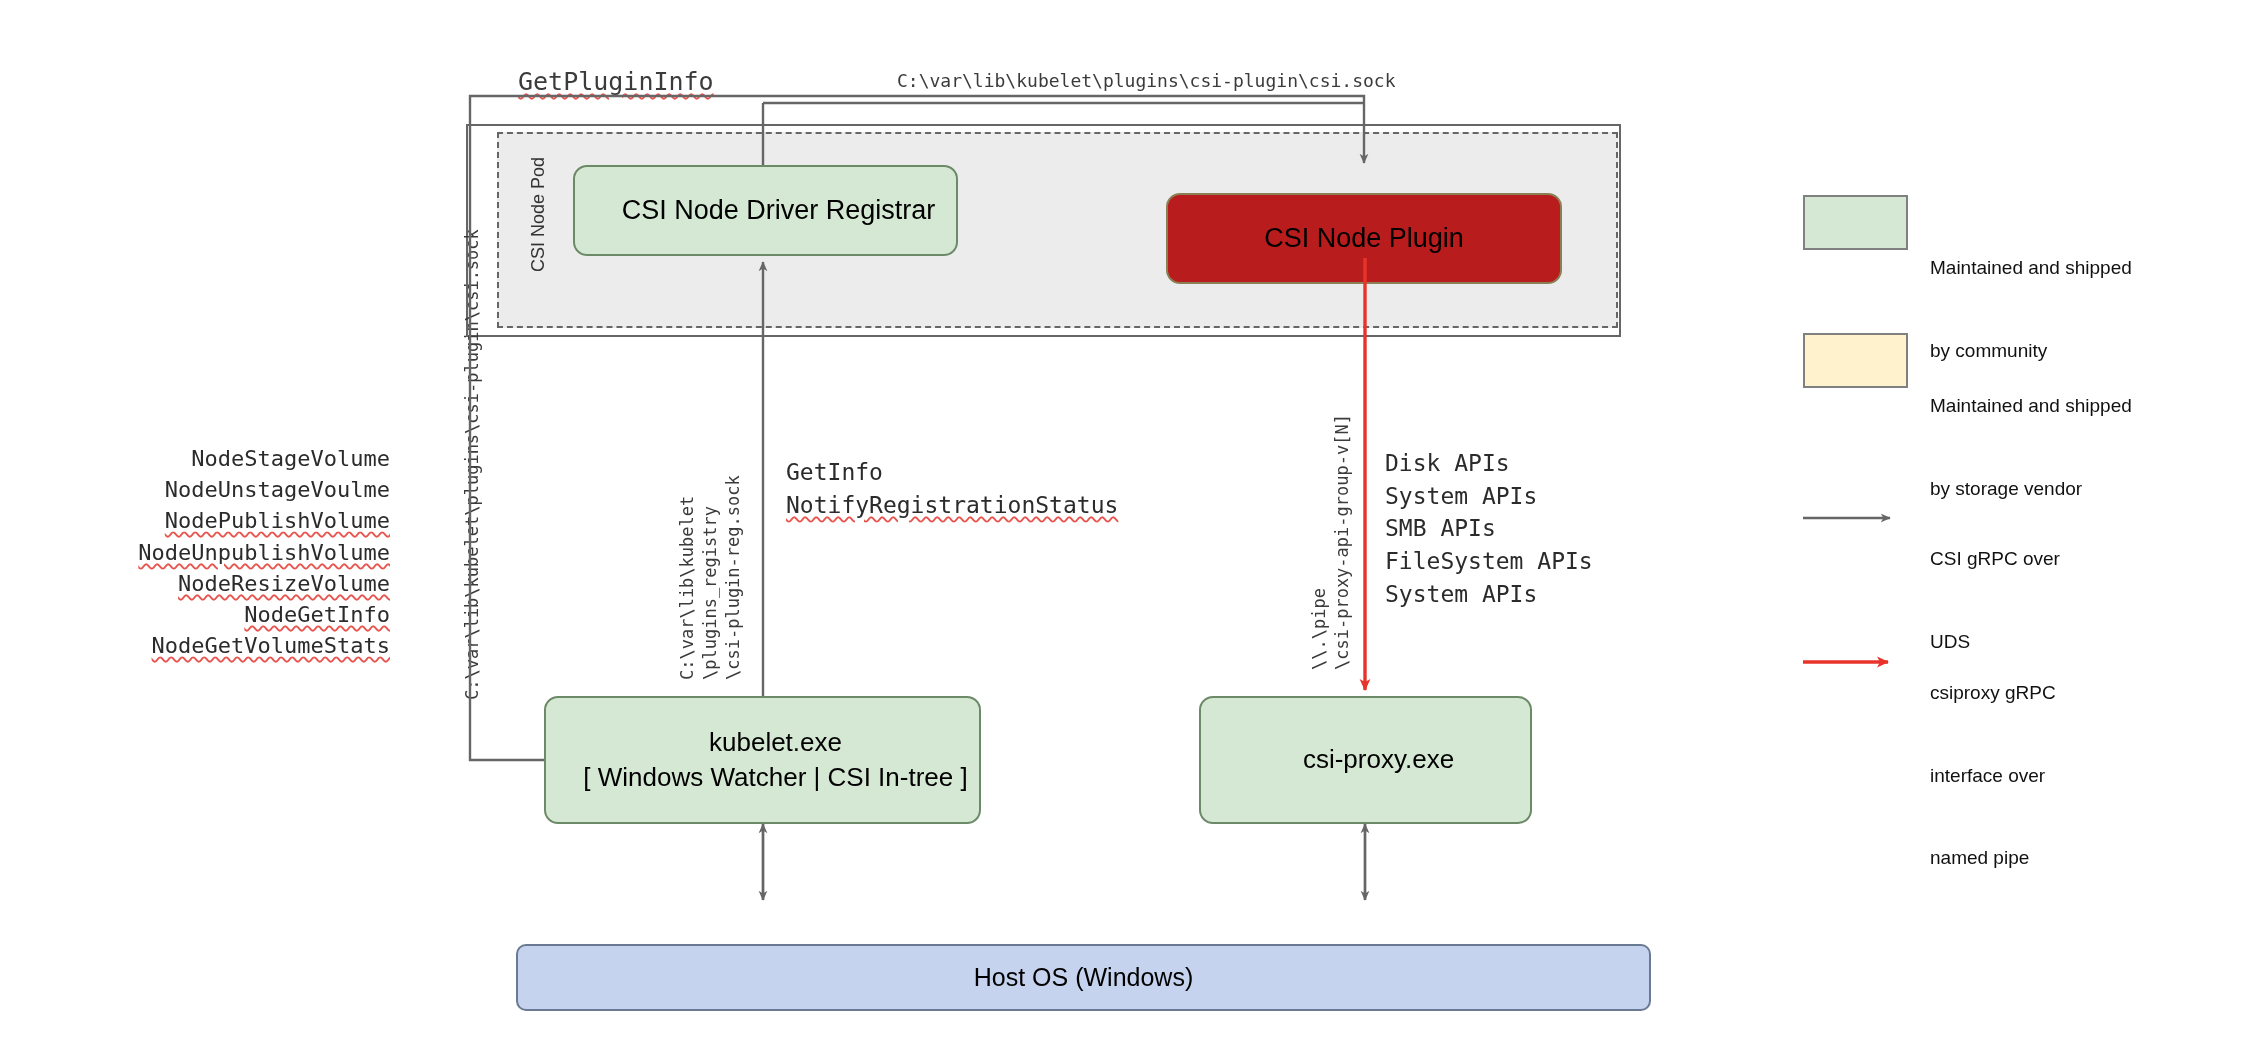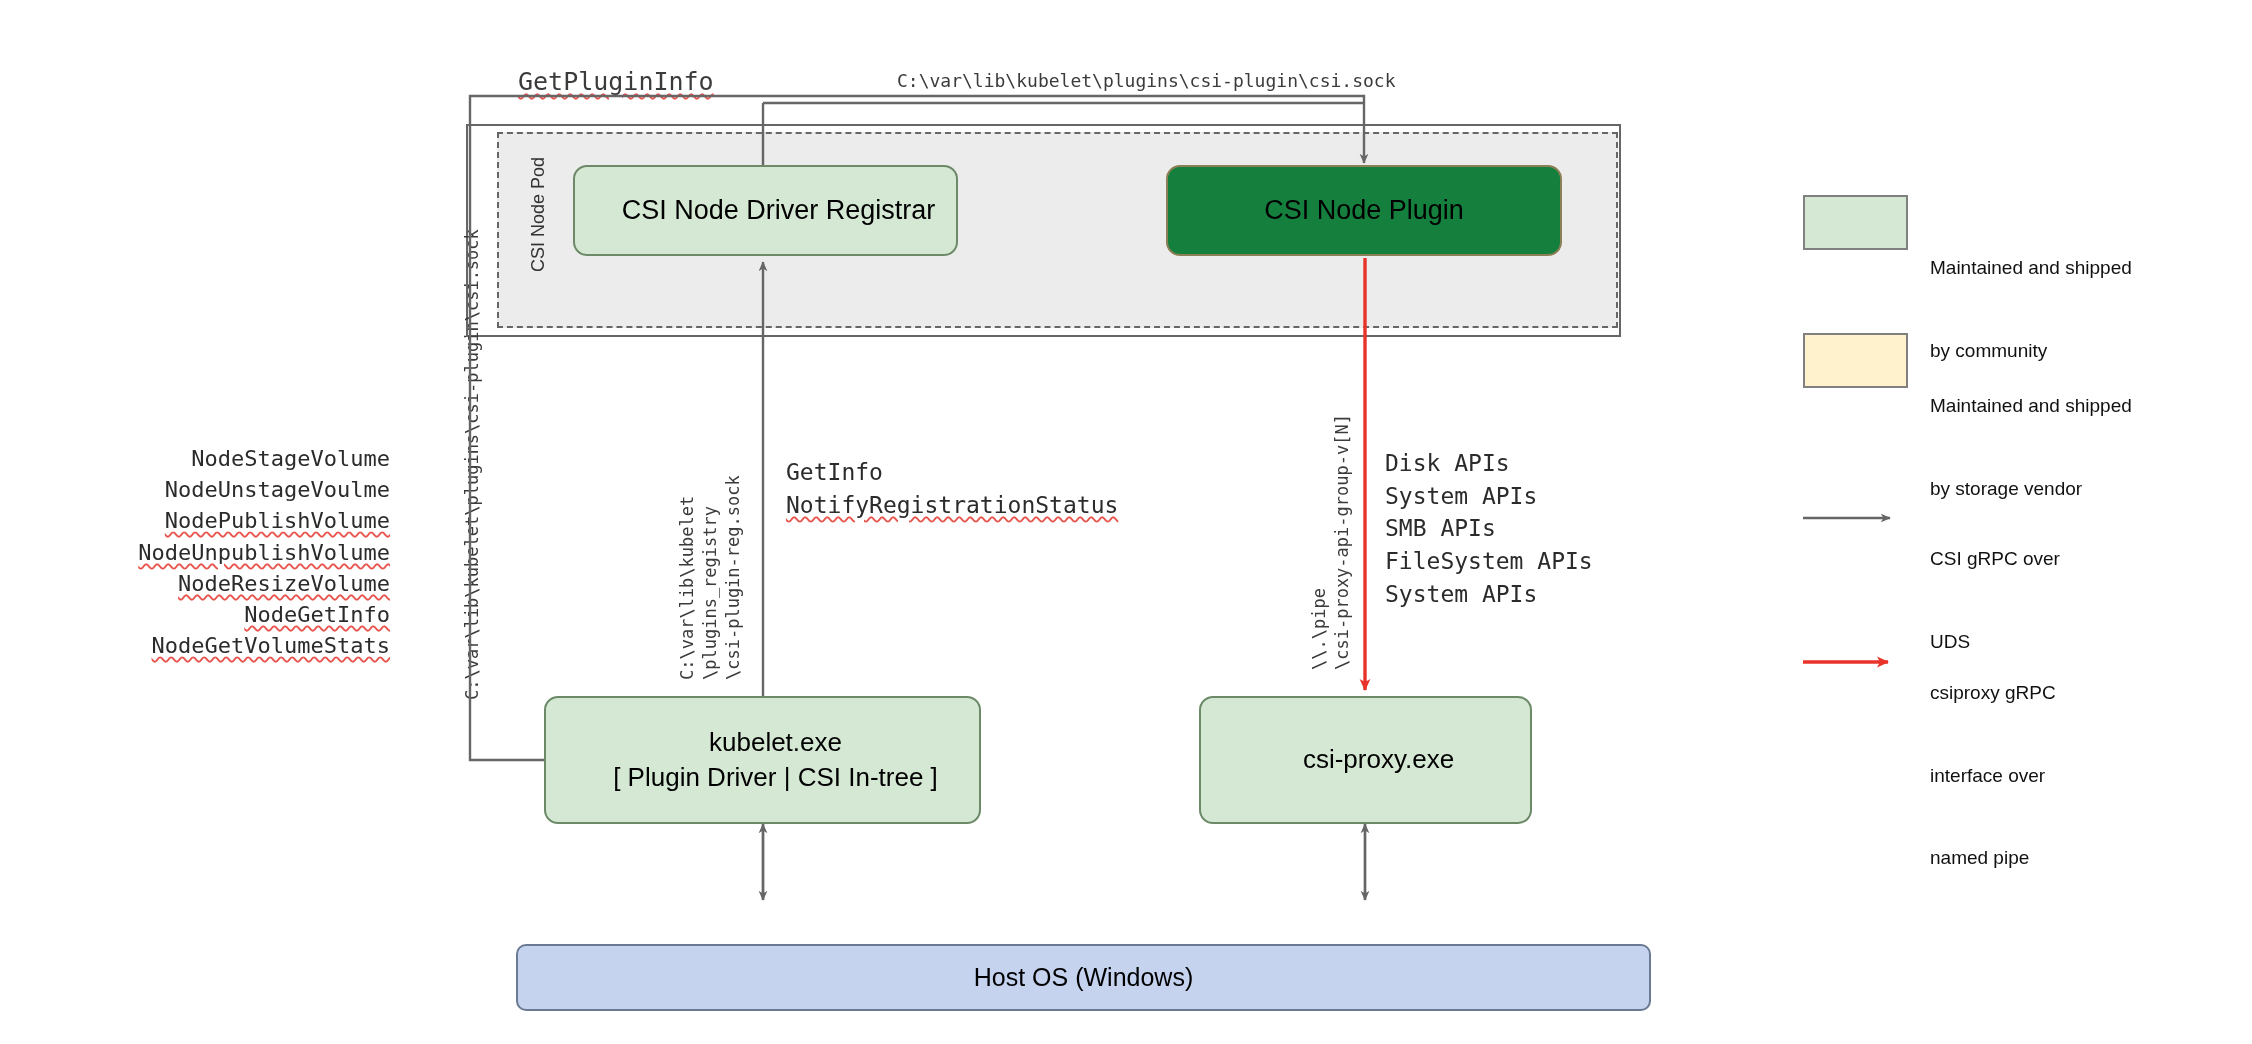--- a/index.html
+++ b/index.html
@@ -20,21 +20,21 @@
     text-decoration-color:#e8554e;
     text-decoration-thickness:1.5px;
     text-underline-offset:3px;
   }
 
   
   .node{position:absolute;box-sizing:border-box;border:2px solid #666666;
         border-radius:14px;display:flex;align-items:center;justify-content:center;
         text-align:center;line-height:1.35;color:#000;}
   .green{background:#d5e8d4;border-color:#6c8a68;padding-left:26px;}
-  .yellow{background:#15803d;border-color:#8a7f55;}
+  .yellow{background:#b91c1c;border-color:#8a7f55;margin-top:28px;}
   .blue{background:#c5d3ef;border-color:#6a7a93;margin-top:36px;}
 
   .outer-solid{position:absolute;box-sizing:border-box;border:2px solid #666;
                background:transparent;}
   .pod{position:absolute;box-sizing:border-box;border:2px dashed #666;
        background:#ececec;}
 
   
   #wires{position:absolute;left:0;top:0;width:2252px;height:1044px;
          pointer-events:none;}
@@ -64,21 +64,21 @@
   <div class="node green" style="left:573px;top:165px;width:385px;height:91px;font-size:27px;">
     <span>CSI Node Driver Registrar</span>
   </div>
 
   <div class="node yellow" style="left:1166px;top:165px;width:396px;height:91px;font-size:27px;">
     <span>CSI Node Plugin</span>
   </div>
 
   <div class="node green" style="left:544px;top:696px;width:437px;height:128px;font-size:26px;flex-direction:column;">
     <span>kubelet.exe</span>
-    <span>[ Plugin Driver | CSI In-tree ]</span>
+    <span>[ Windows Watcher | CSI In-tree ]</span>
   </div>
 
   <div class="node green" style="left:1199px;top:696px;width:333px;height:128px;font-size:26px;">
     <span>csi-proxy.exe</span>
   </div>
 
   <div class="node blue" style="left:516px;top:908px;width:1135px;height:67px;font-size:25px;border-radius:10px;">
     <span>Host OS (Windows)</span>
   </div>
 

